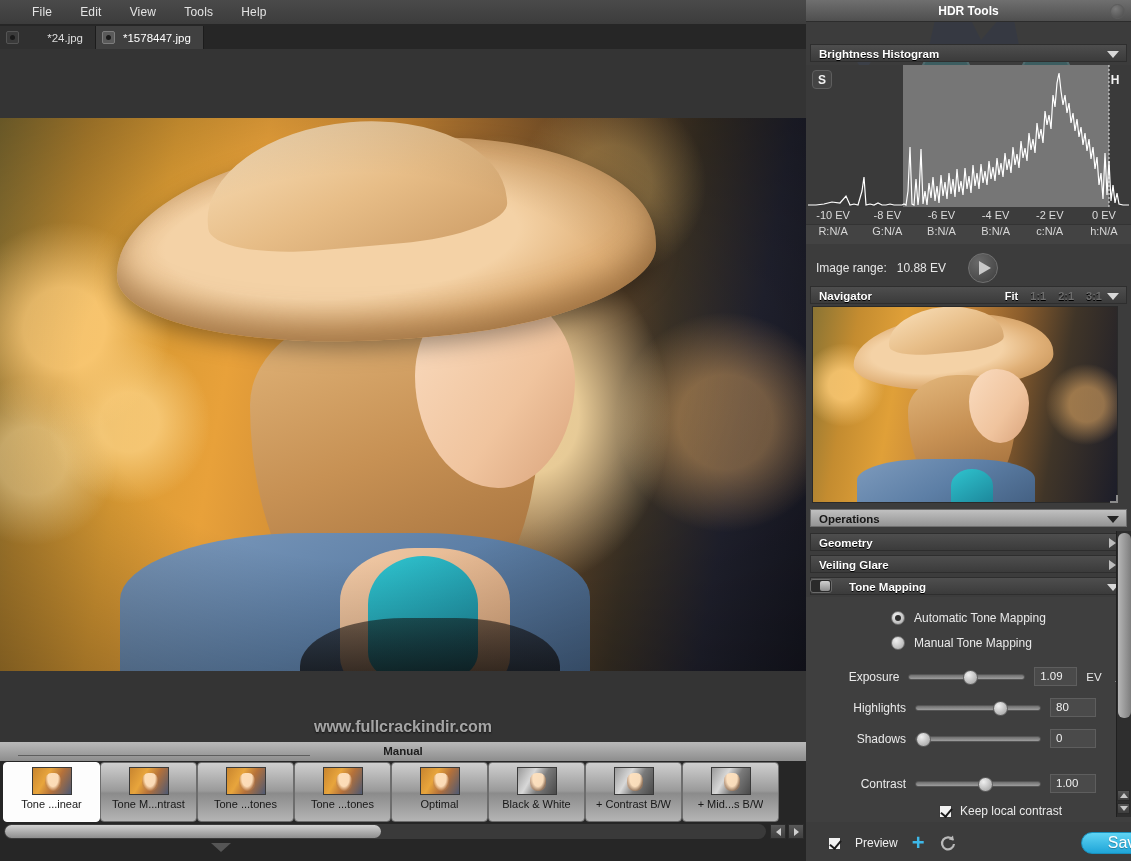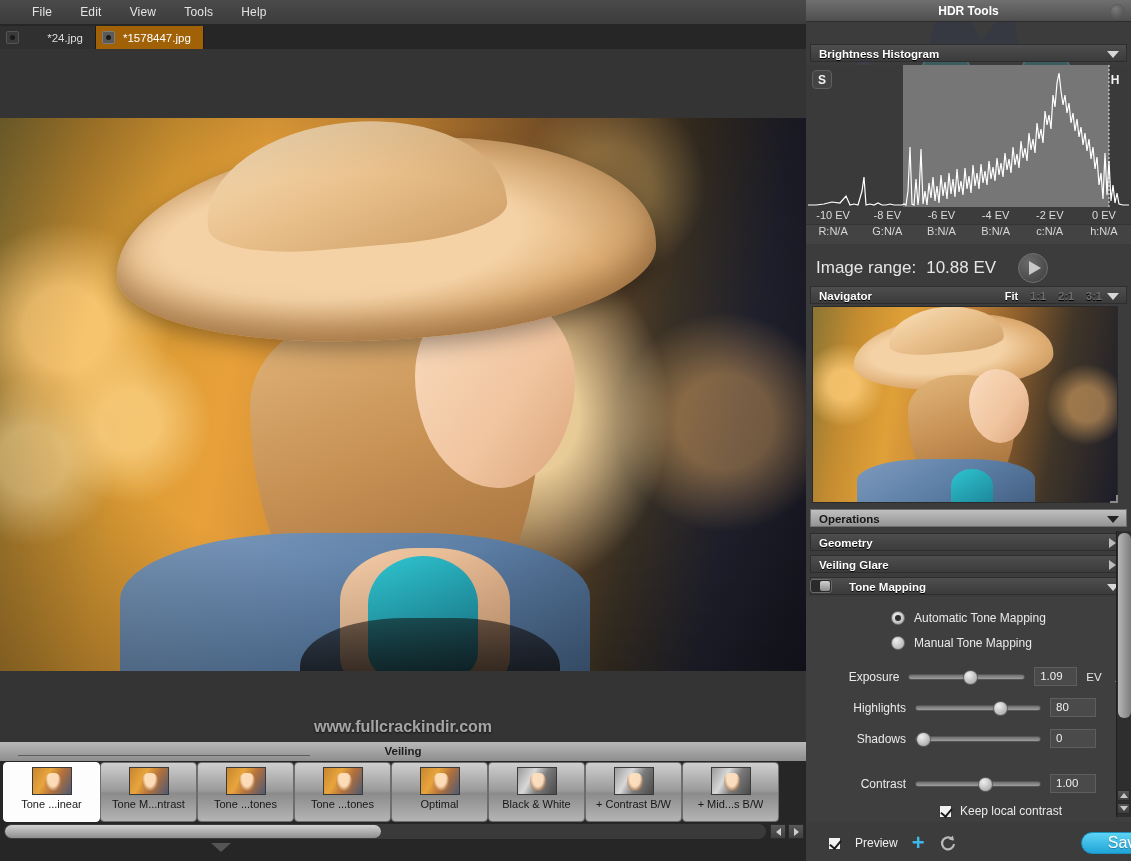--- a/index.html
+++ b/index.html
@@ -28,21 +28,21 @@
     position: absolute; left: 0; top: 24px; width: 806px; height: 25px;
     background: #262626; display: flex; align-items: flex-end;
   }
   .tab {
     height: 23px; display: flex; align-items: center;
     padding: 0 12px 0 6px; font-size: 11.5px; color: #e8e8e8;
     border-right: 1px solid #1c1c1c; cursor: default; min-width: 96px;
     gap: 8px;
   }
   .tab.inactive { background: #303030; color: #dcdcdc; }
-  .tab.active { background: #a16207; color: #ffffff; }
+  .tab.active { background: #404040; color: #ffffff; }
   .tab-dot {
     width: 13px; height: 13px; border-radius: 2px;
     background: #3a3a3a; border: 1px solid #555;
     display: flex; align-items: center; justify-content: center; flex: 0 0 auto;
   }
   .tab.active .tab-dot { background: #5a5a5a; border-color: #7d7d7d; }
   .tab-dot::after { content:""; width:5px; height:5px; border-radius:50%; background:#1a1a1a; }
   .tab-label { flex: 1; text-align: right; white-space: nowrap; }
 
   
@@ -255,21 +255,21 @@
   }
   .ev-row span { flex:1; text-align:center; }
   .chan-row {
     position:absolute; left: 806px; top: 224px; width: 325px; height: 20px;
     background:#434343; display:flex; align-items:flex-start;
     color:#d6d6d6; font-size:11px; border-top:1px solid #333;
   }
   .chan-row span { flex:1; text-align:center; }
   .range-row {
     position:absolute; left: 806px; top: 250px; width: 292px; height: 36px;
-    display:flex; align-items:center; color:#e6e6e6; font-size:17px;
+    display:flex; align-items:center; color:#e6e6e6; font-size:12px;
   }
   .range-row .lbl { margin-left: 10px; }
   .range-row .val { margin-left: 10px; }
   .play-btn {
     margin-left: 22px; width: 30px; height: 30px; border-radius: 50%;
     background: radial-gradient(circle at 35% 30%, #6a6a6a, #3d3d3d);
     border:1px solid #707070; display:flex; align-items:center; justify-content:center;
     cursor:pointer;
   }
   .play-btn i {
@@ -433,21 +433,21 @@
       <div class="subj-dark"></div>
       <div class="subj-face"></div>
       <div class="subj-hat"></div>
       <div class="subj-crown"></div>
       <div class="photo-vign"></div>
     </div>
     <div class="photo-watermark">www.fullcrackindir.com</div>
   </div>
 
   <div class="presets-bar">
-    <div class="presets-title">Veiling</div>
+    <div class="presets-title">Manual</div>
     <div class="presets-strip">
       <div class="preset selected">
         <div class="preset-thumb"></div>
         <div class="preset-label">Tone ...inear</div>
       </div>
       <div class="preset">
         <div class="preset-thumb"></div>
         <div class="preset-label">Tone M...ntrast</div>
       </div>
       <div class="preset">

